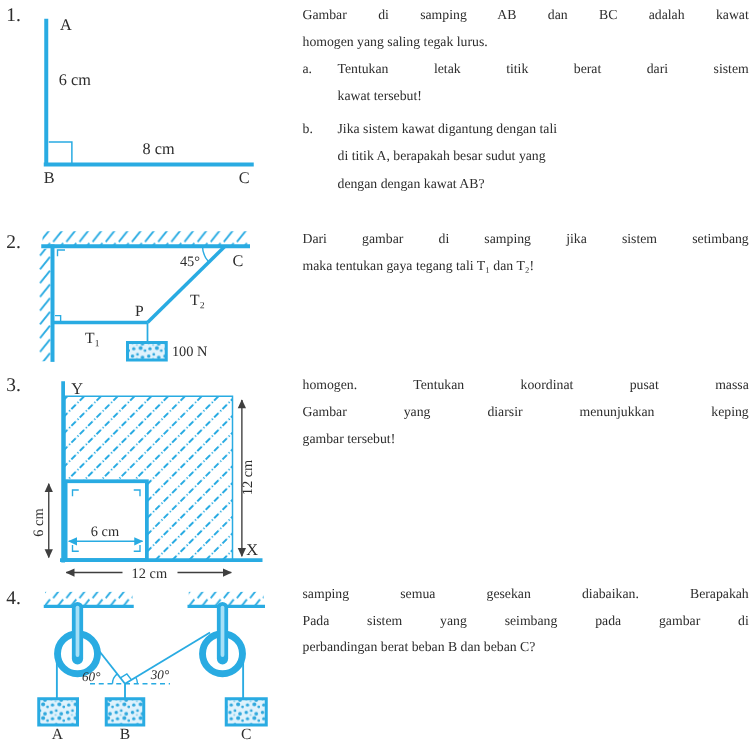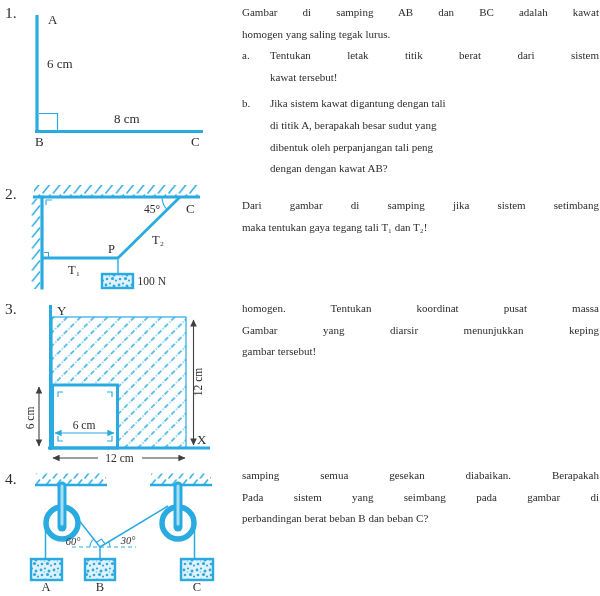--- a/index.html
+++ b/index.html
@@ -81,21 +81,20 @@
       <div class="ilines">
         <div class="ln just">Tentukan letak titik berat dari sistem</div>
         <div class="ln">kawat tersebut!</div>
       </div>
     </div>
     <div class="item gap">
       <span class="marker">b.</span>
       <div class="ilines">
         <div class="ln">Jika sistem kawat digantung dengan tali</div>
         <div class="ln">di titik A, berapakah besar sudut yang</div>
-        <div class="ln">dibentuk oleh perpanjangan tali peng</div>
         <div class="ln">dengan dengan kawat AB?</div>
       </div>
     </div>
   </div>
 
   <div class="pnum" style="top:185px">2.</div>
 
   <svg style="left:0;top:183px" width="235" height="112">
     <rect x="34" y="2" width="165" height="11" fill="url(#tick)"></rect>
     <rect x="30.5" y="16" width="10.5" height="90" fill="url(#tick)"></rect>
@@ -109,21 +108,21 @@
     <line x1="118" y1="75" x2="118" y2="92" stroke="#29abe2" stroke-width="1.4"></line>
     <rect x="102" y="91" width="31" height="14" fill="url(#speckle)" stroke="#29abe2" stroke-width="2.4"></rect>
     <text x="152" y="30" text-anchor="middle" class="lab11">45°</text>
     <text x="186" y="30" class="lab13">C</text>
     <text x="158" y="61" text-anchor="middle" class="lab12">T₂</text>
     <text x="115" y="70" text-anchor="end" class="lab12">P</text>
     <text x="74" y="91" text-anchor="middle" class="lab12">T₁</text>
     <text x="137.5" y="101.5" class="lab11">100 N</text>
   </svg>
 
-  <div class="tblock" style="top:195px">
+  <div class="tblock" style="top:181px">
     <div class="ln just">Dari gambar di samping jika sistem setimbang</div>
     <div class="ln">maka tentukan gaya tegang tali T₁ dan T₂!</div>
   </div>
 
   <div class="pnum" style="top:300px">3.</div>
 
   <svg style="left:0;top:297px" width="240" height="171">
     <rect x="52" y="20" width="134" height="131" fill="url(#hatch)" stroke="#29abe2" stroke-width="1.2"></rect>
     <rect x="52.5" y="88" width="65" height="63" fill="#ffffff" stroke="#29abe2" stroke-width="3"></rect>
     <path d="M63,95 H58 V100 M107,95 H112 V100 M58,139 V144 H63 M107,144 H112 V139" fill="none" stroke="#29abe2" stroke-width="1.1"></path>

